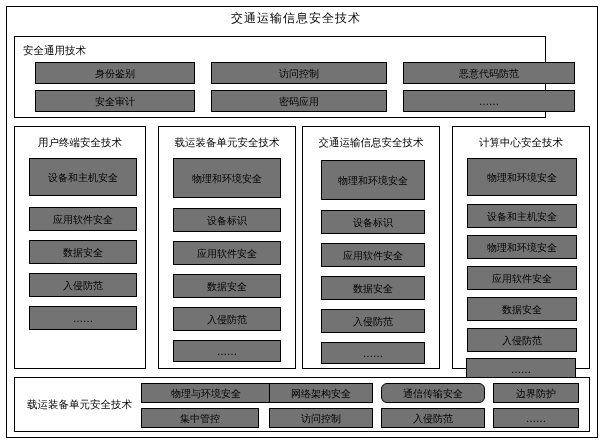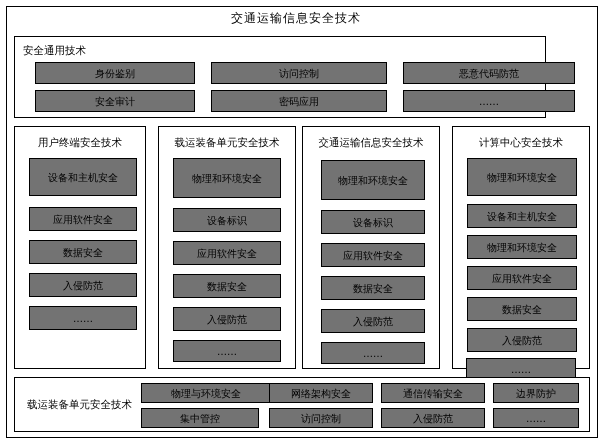--- a/index.html
+++ b/index.html
@@ -154,21 +154,21 @@
     <div class="cell" style="left:14px; top:201px; width:110px; height:24px;">入侵防范</div>
 
   </div>
   <div class="cell" style="left:466px; top:358px; width:110px; height:22px;">……</div>
 
   <div class="box" id="bottom-section">
     <div class="section-label" style="left:12px; top:20px;">载运装备单元安全技术</div>
 
     <div class="cell" style="left:126px; top:5px; width:130px; height:20px;">物理与环境安全</div>
     <div class="cell" style="left:254px; top:5px; width:104px; height:20px;">网络架构安全</div>
-    <div class="cell" style="left:366px; top:5px; width:104px; height:20px;">通信传输安全</div>
+    <div class="cell" style="left:366px; top:5px; width:104px; height:20px;border-radius:6px;">通信传输安全</div>
     <div class="cell" style="left:126px; top:30px; width:118px; height:20px;">集中管控</div>
 
     <div class="cell" style="left:478px; top:5px; width:86px; height:20px;">边界防护</div>
     <div class="cell" style="left:254px; top:30px; width:104px; height:20px;">访问控制</div>
     <div class="cell" style="left:366px; top:30px; width:104px; height:20px;">入侵防范</div>
     <div class="cell" style="left:478px; top:30px; width:86px; height:20px;">……</div>
   </div>
 </div>
 
 </body></html>

